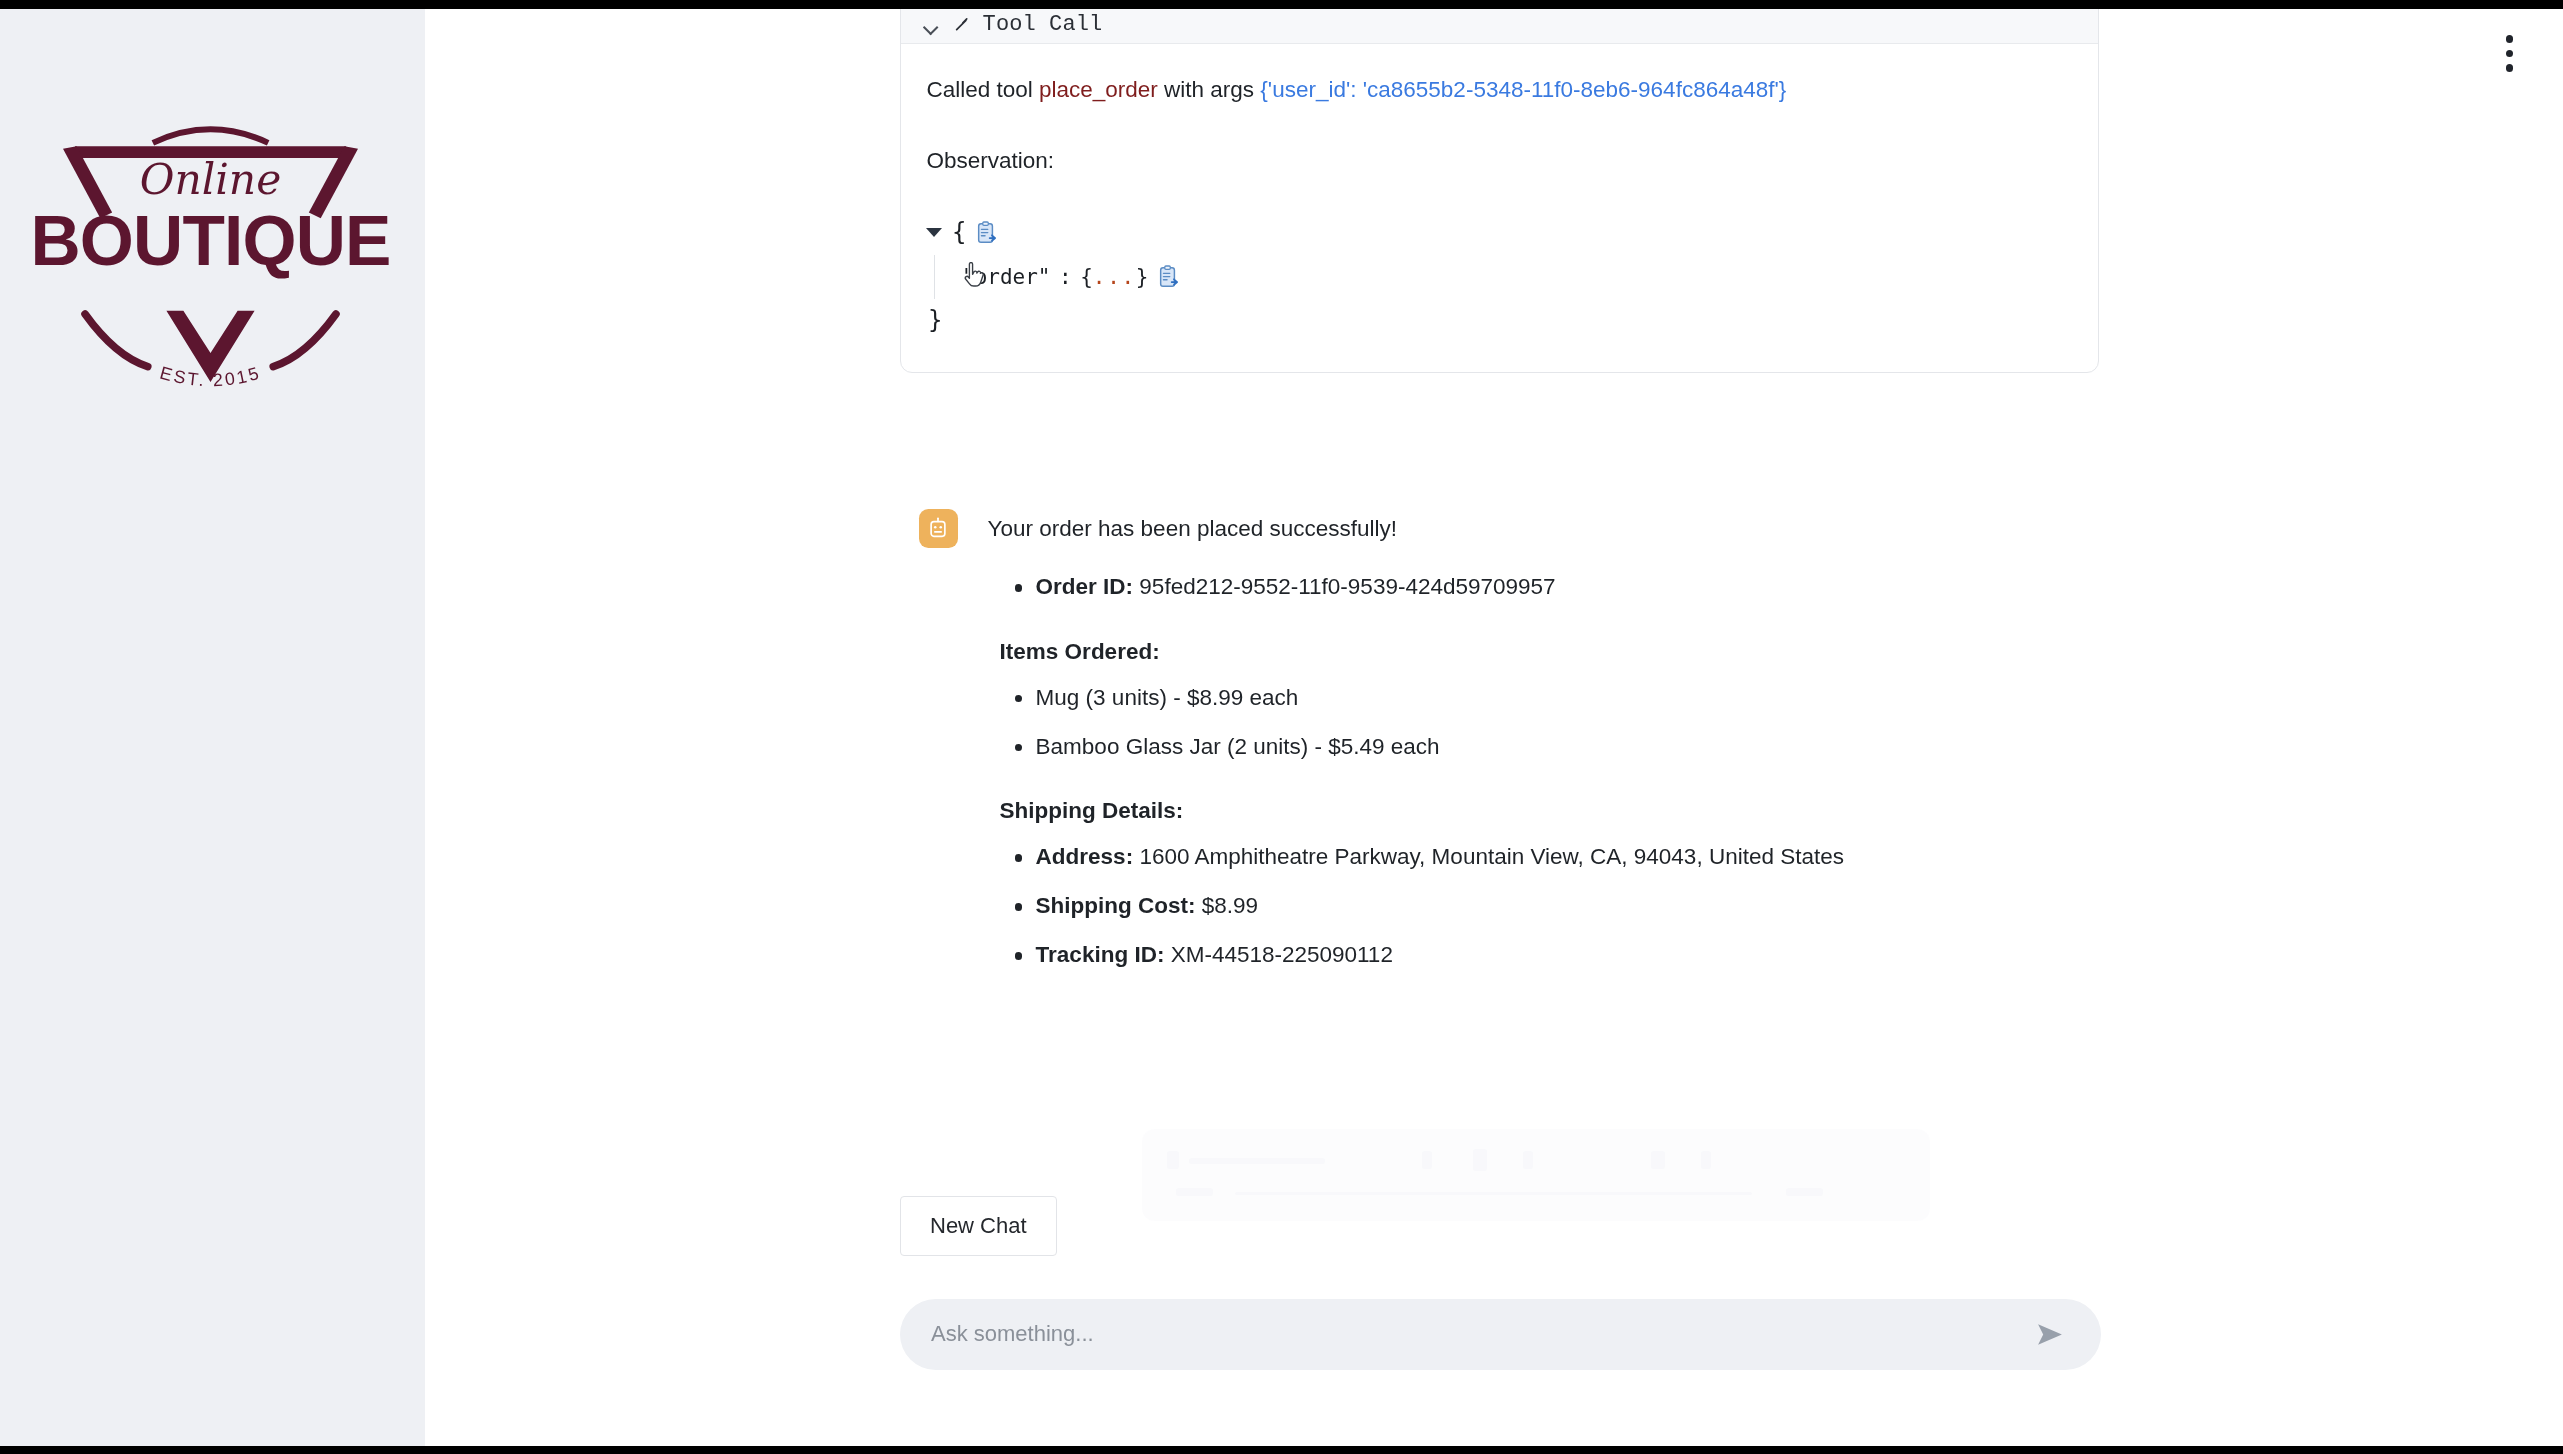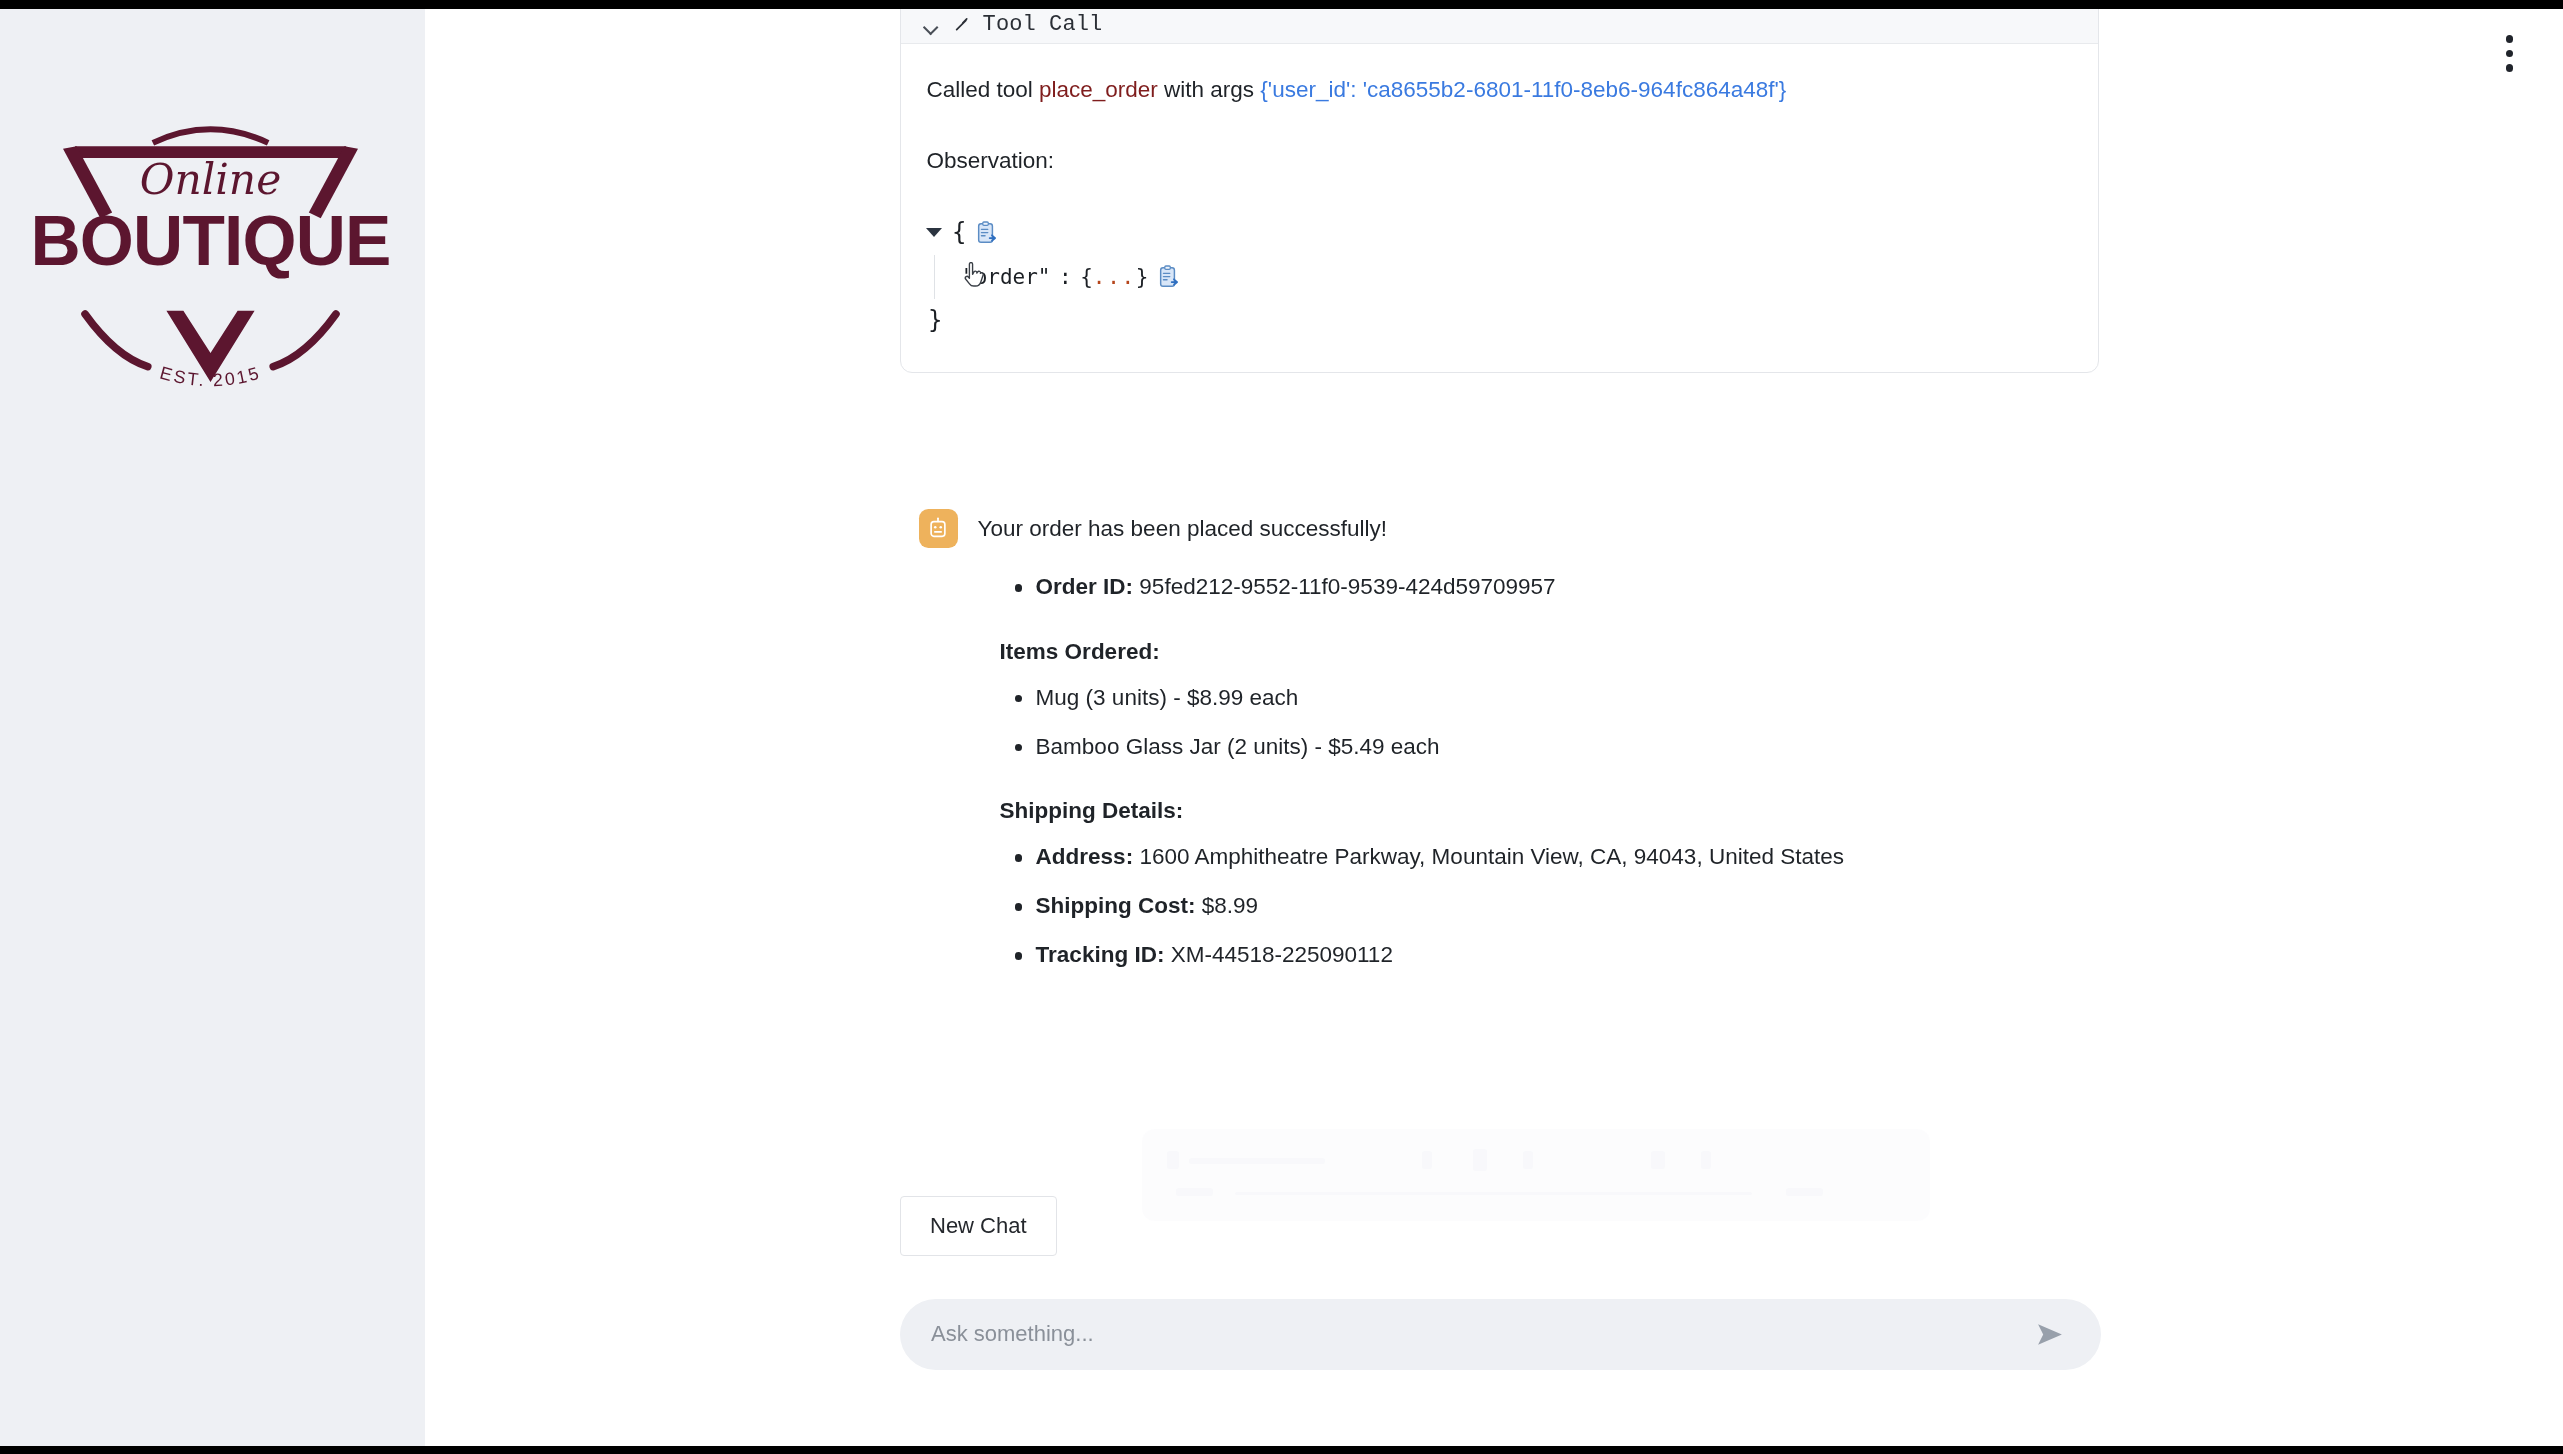--- a/index.html
+++ b/index.html
@@ -198,21 +198,21 @@
   
   .assistant-msg {
     position: absolute;
     left: 18.6px;
     top: 500px;
     width: 1178px;
   }
   .msg-head {
     display: flex;
     align-items: flex-start;
-    gap: 20px;
+    gap: 30px;
   }
   .avatar {
     width: 39px; height: 39px;
     border-radius: 9.3px;
     background: #eeb25c;
     flex: 0 0 39px;
     display: flex;
     align-items: center;
     justify-content: center;
     margin-top: 0.8px;
@@ -378,21 +378,21 @@
             <span class="wrench-icon">
               <svg width="18.6" height="18.6" viewBox="0 0 24 24" fill="none" stroke="#2b2f36" stroke-width="2.2" stroke-linecap="round">
                 <path d="M19 5 L14 10 M6 19 L18 7"></path>
               </svg>
             </span>
             <span class="tool-card-title">Tool Call</span>
           </div>
 
           <div class="tool-card-body">
             <p class="called-line">
-              <span>Called tool </span><span class="tool-name">place_order</span><span> with args </span><span class="tool-args">{'user_id': 'ca8655b2-6801-11f0-8eb6-964fc864a48f'}</span>
+              <span>Called tool </span><span class="tool-name">place_order</span><span> with args </span><span class="tool-args">{'user_id': 'ca8655b2-5348-11f0-8eb6-964fc864a48f'}</span>
             </p>
 
             <p class="observation">Observation:</p>
 
             <div class="json-tree">
               <div class="json-row">
                 <span class="json-caret"></span>
                 <span class="json-brace">{</span>
                 <span class="copy-btn">
                   <svg width="22" height="24" viewBox="0 0 24 26" fill="none">

